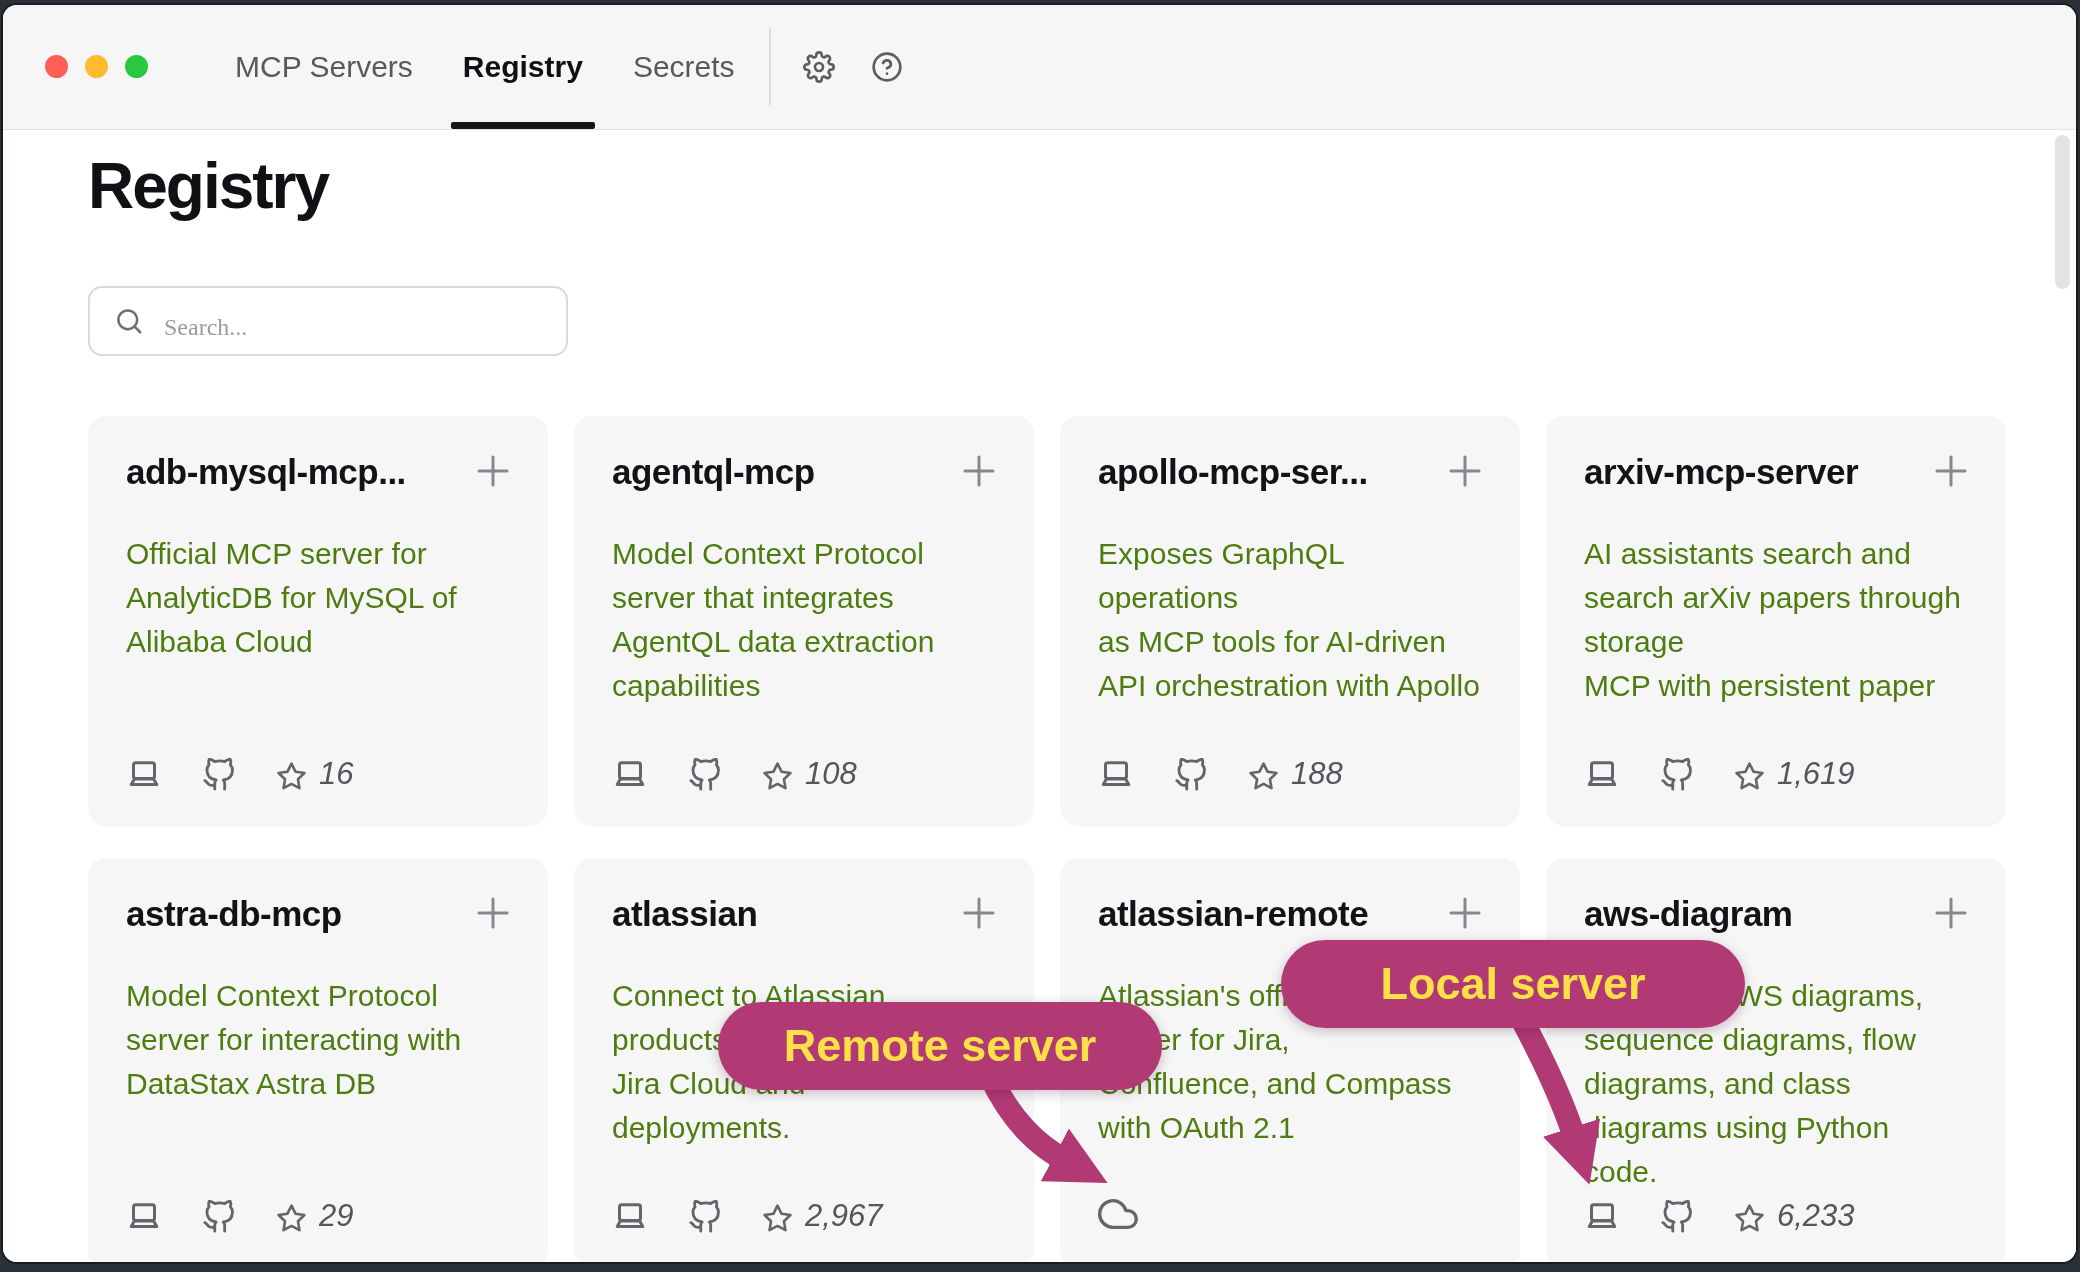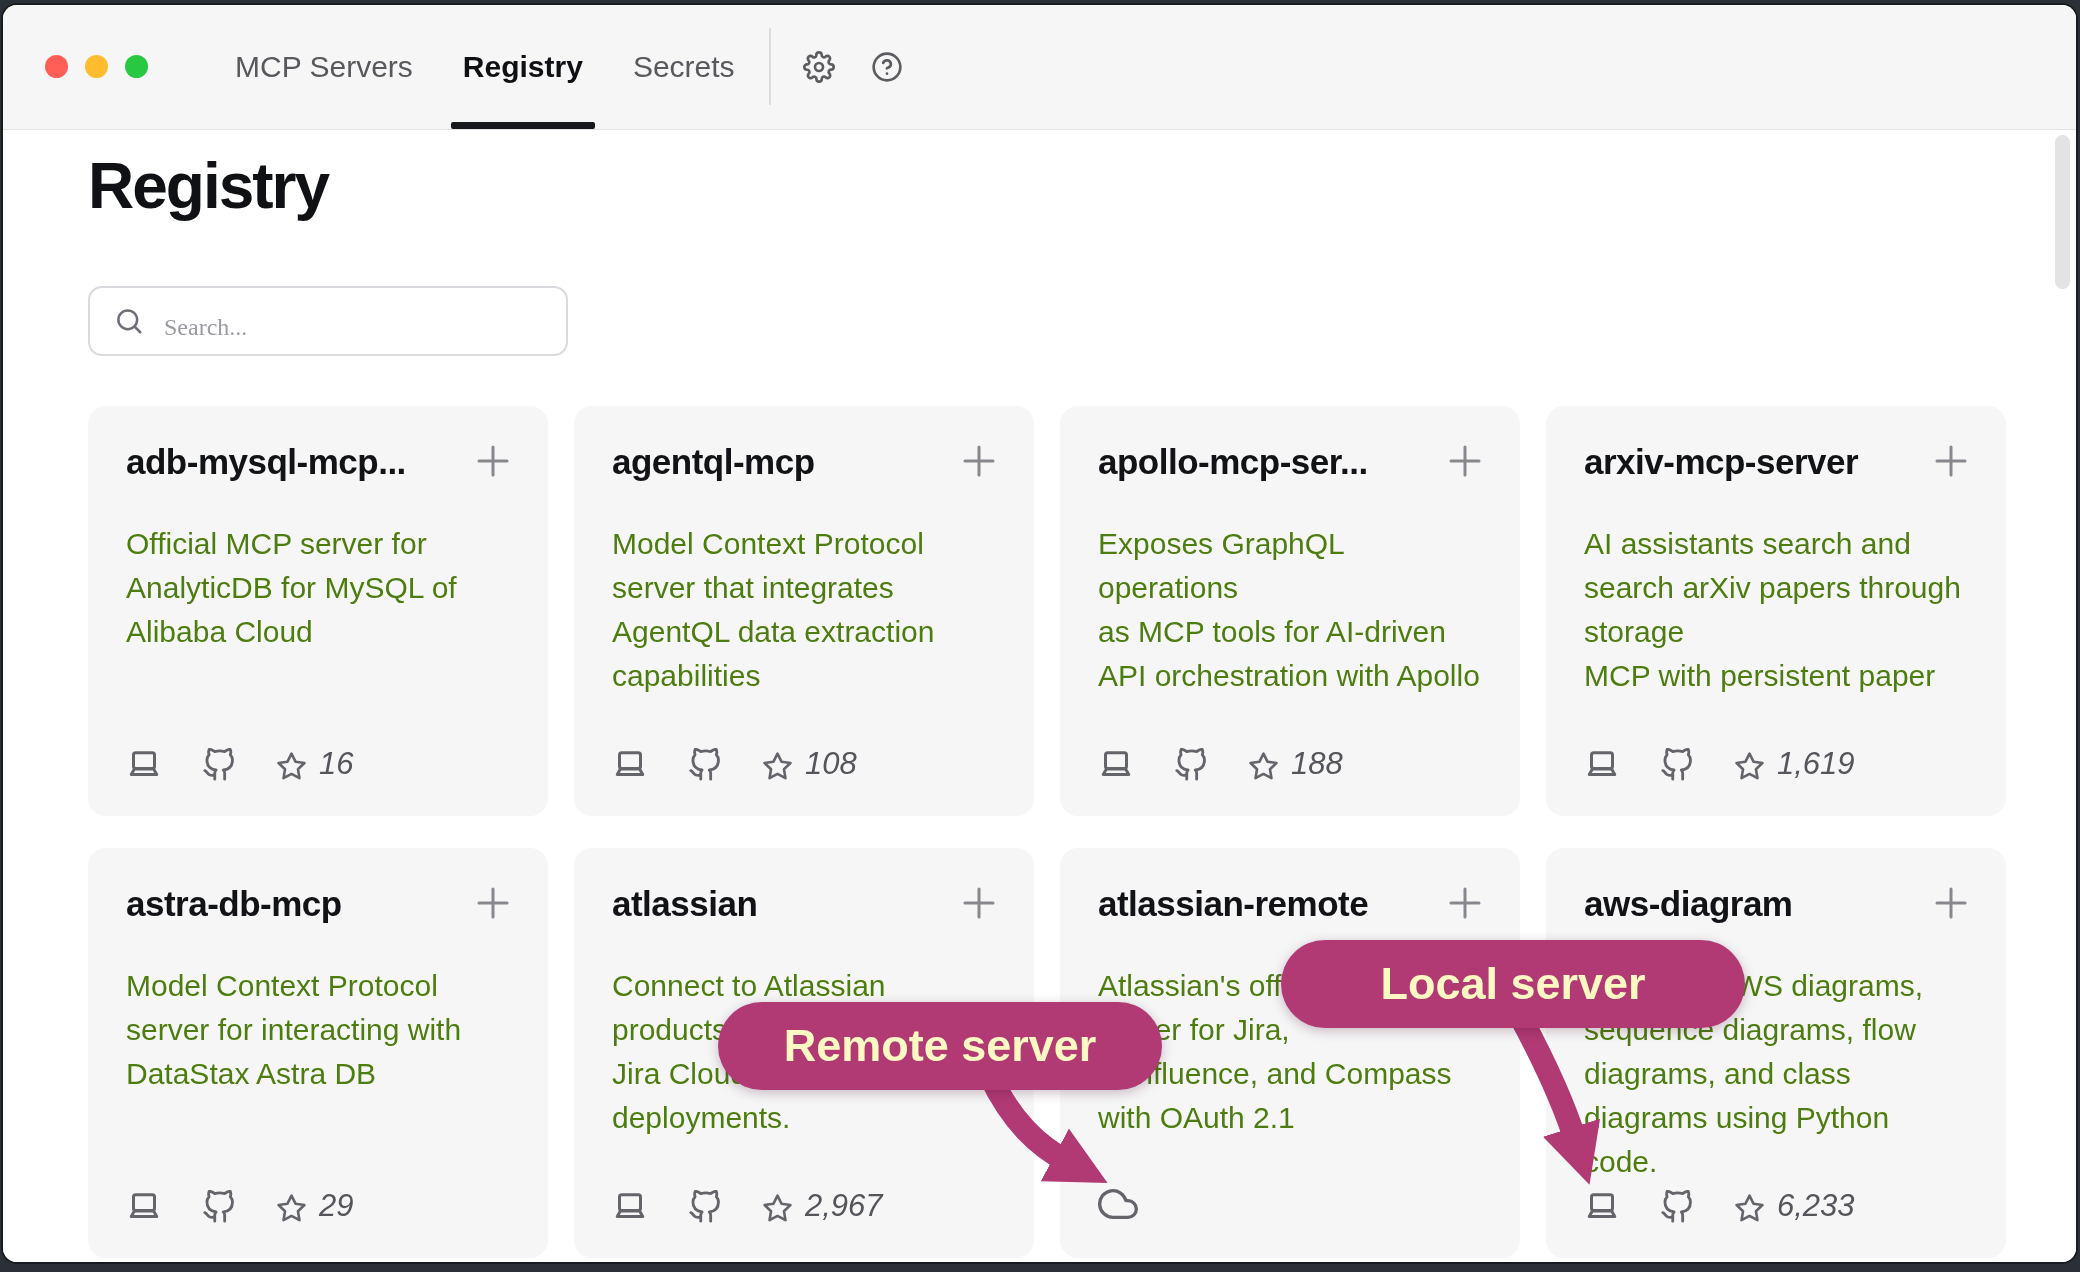--- a/index.html
+++ b/index.html
@@ -26,21 +26,21 @@
   .page-title{position:absolute;left:85px;top:24px;margin:0;font-size:64px;line-height:1;font-weight:800;
               letter-spacing:-2px;color:#101114;}
   .search-box{position:absolute;left:85px;top:156px;width:480px;height:70px;background:#fff;
               border:2px solid #d9d9de;border-radius:14px;box-sizing:border-box;display:flex;align-items:center;}
   .search-box .s-icon{width:30px;height:30px;margin:0 18px 0 24px;color:#6e6e76;flex:0 0 auto;}
   .search-box .s-icon svg{width:100%;height:100%;stroke:currentColor;fill:none;stroke-width:2;stroke-linecap:round;}
   .search-box input{border:none;outline:none;background:transparent;font-family:Liberation Serif, serif;
               font-size:24px;color:#3a3a40;width:380px;margin-top:12px;}
   .search-box input::placeholder{color:#9a9aa2;}
 
-  .card-grid{position:absolute;left:85px;top:276px;display:grid;
+  .card-grid{position:absolute;left:85px;top:286px;display:grid;
              grid-template-columns:repeat(4,460px);column-gap:26px;row-gap:32px;grid-auto-rows:410px;}
 
   
   .card{position:relative;background:#f6f6f7;border-radius:18px;padding:36px 38px;box-sizing:border-box;}
   .card-head{display:flex;justify-content:space-between;align-items:flex-start;}
   .card-title{font-size:35px;font-weight:700;letter-spacing:-0.5px;color:#121317;white-space:nowrap;}
   .card-add{width:34px;height:34px;margin-top:2px;color:#87878d;flex:0 0 auto;cursor:pointer;}
   .card-add svg{width:100%;height:100%;stroke:currentColor;stroke-width:3;stroke-linecap:round;}
   .card-desc{margin-top:40px;font-size:30px;line-height:44px;color:#4d7c0f;}
   .card-foot{position:absolute;left:38px;bottom:34px;display:flex;align-items:flex-end;color:#64656b;font-style:italic;}
@@ -51,21 +51,21 @@
   .ic-cloud{width:40px;height:40px;}
   .star-count{font-size:31px;color:#55565c;}
 
   
   .scroll-thumb{position:absolute;right:6px;top:5px;width:15px;height:154px;border-radius:8px;background:#e3e3e6;}
 
   
   .annotation-layer{position:absolute;inset:0;z-index:40;pointer-events:none;}
   .annotation-layer svg.arrows{position:absolute;inset:0;width:100%;height:100%;}
   .pill{position:absolute;display:flex;align-items:center;justify-content:center;
-        background:var(--accent,#b13a75);color:#fef9c3;font-size:45px;font-weight:700;
+        background:var(--accent,#b13a75);color:#fde047;font-size:45px;font-weight:700;
         border-radius:44px;box-shadow:0 3px 12px rgba(60,8,34,.25);}
   .pill.remote{left:718px;top:1002px;width:444px;height:88px;}
   .pill.local{left:1281px;top:940px;width:464px;height:88px;}
   .arrow-stroke{stroke:var(--accent,#b13a75);stroke-width:23;fill:none;stroke-linecap:round;}
   .arrow-head{fill:var(--accent,#b13a75);}
 </style>
 </head>
 <body>
 
 <div class="stage">

